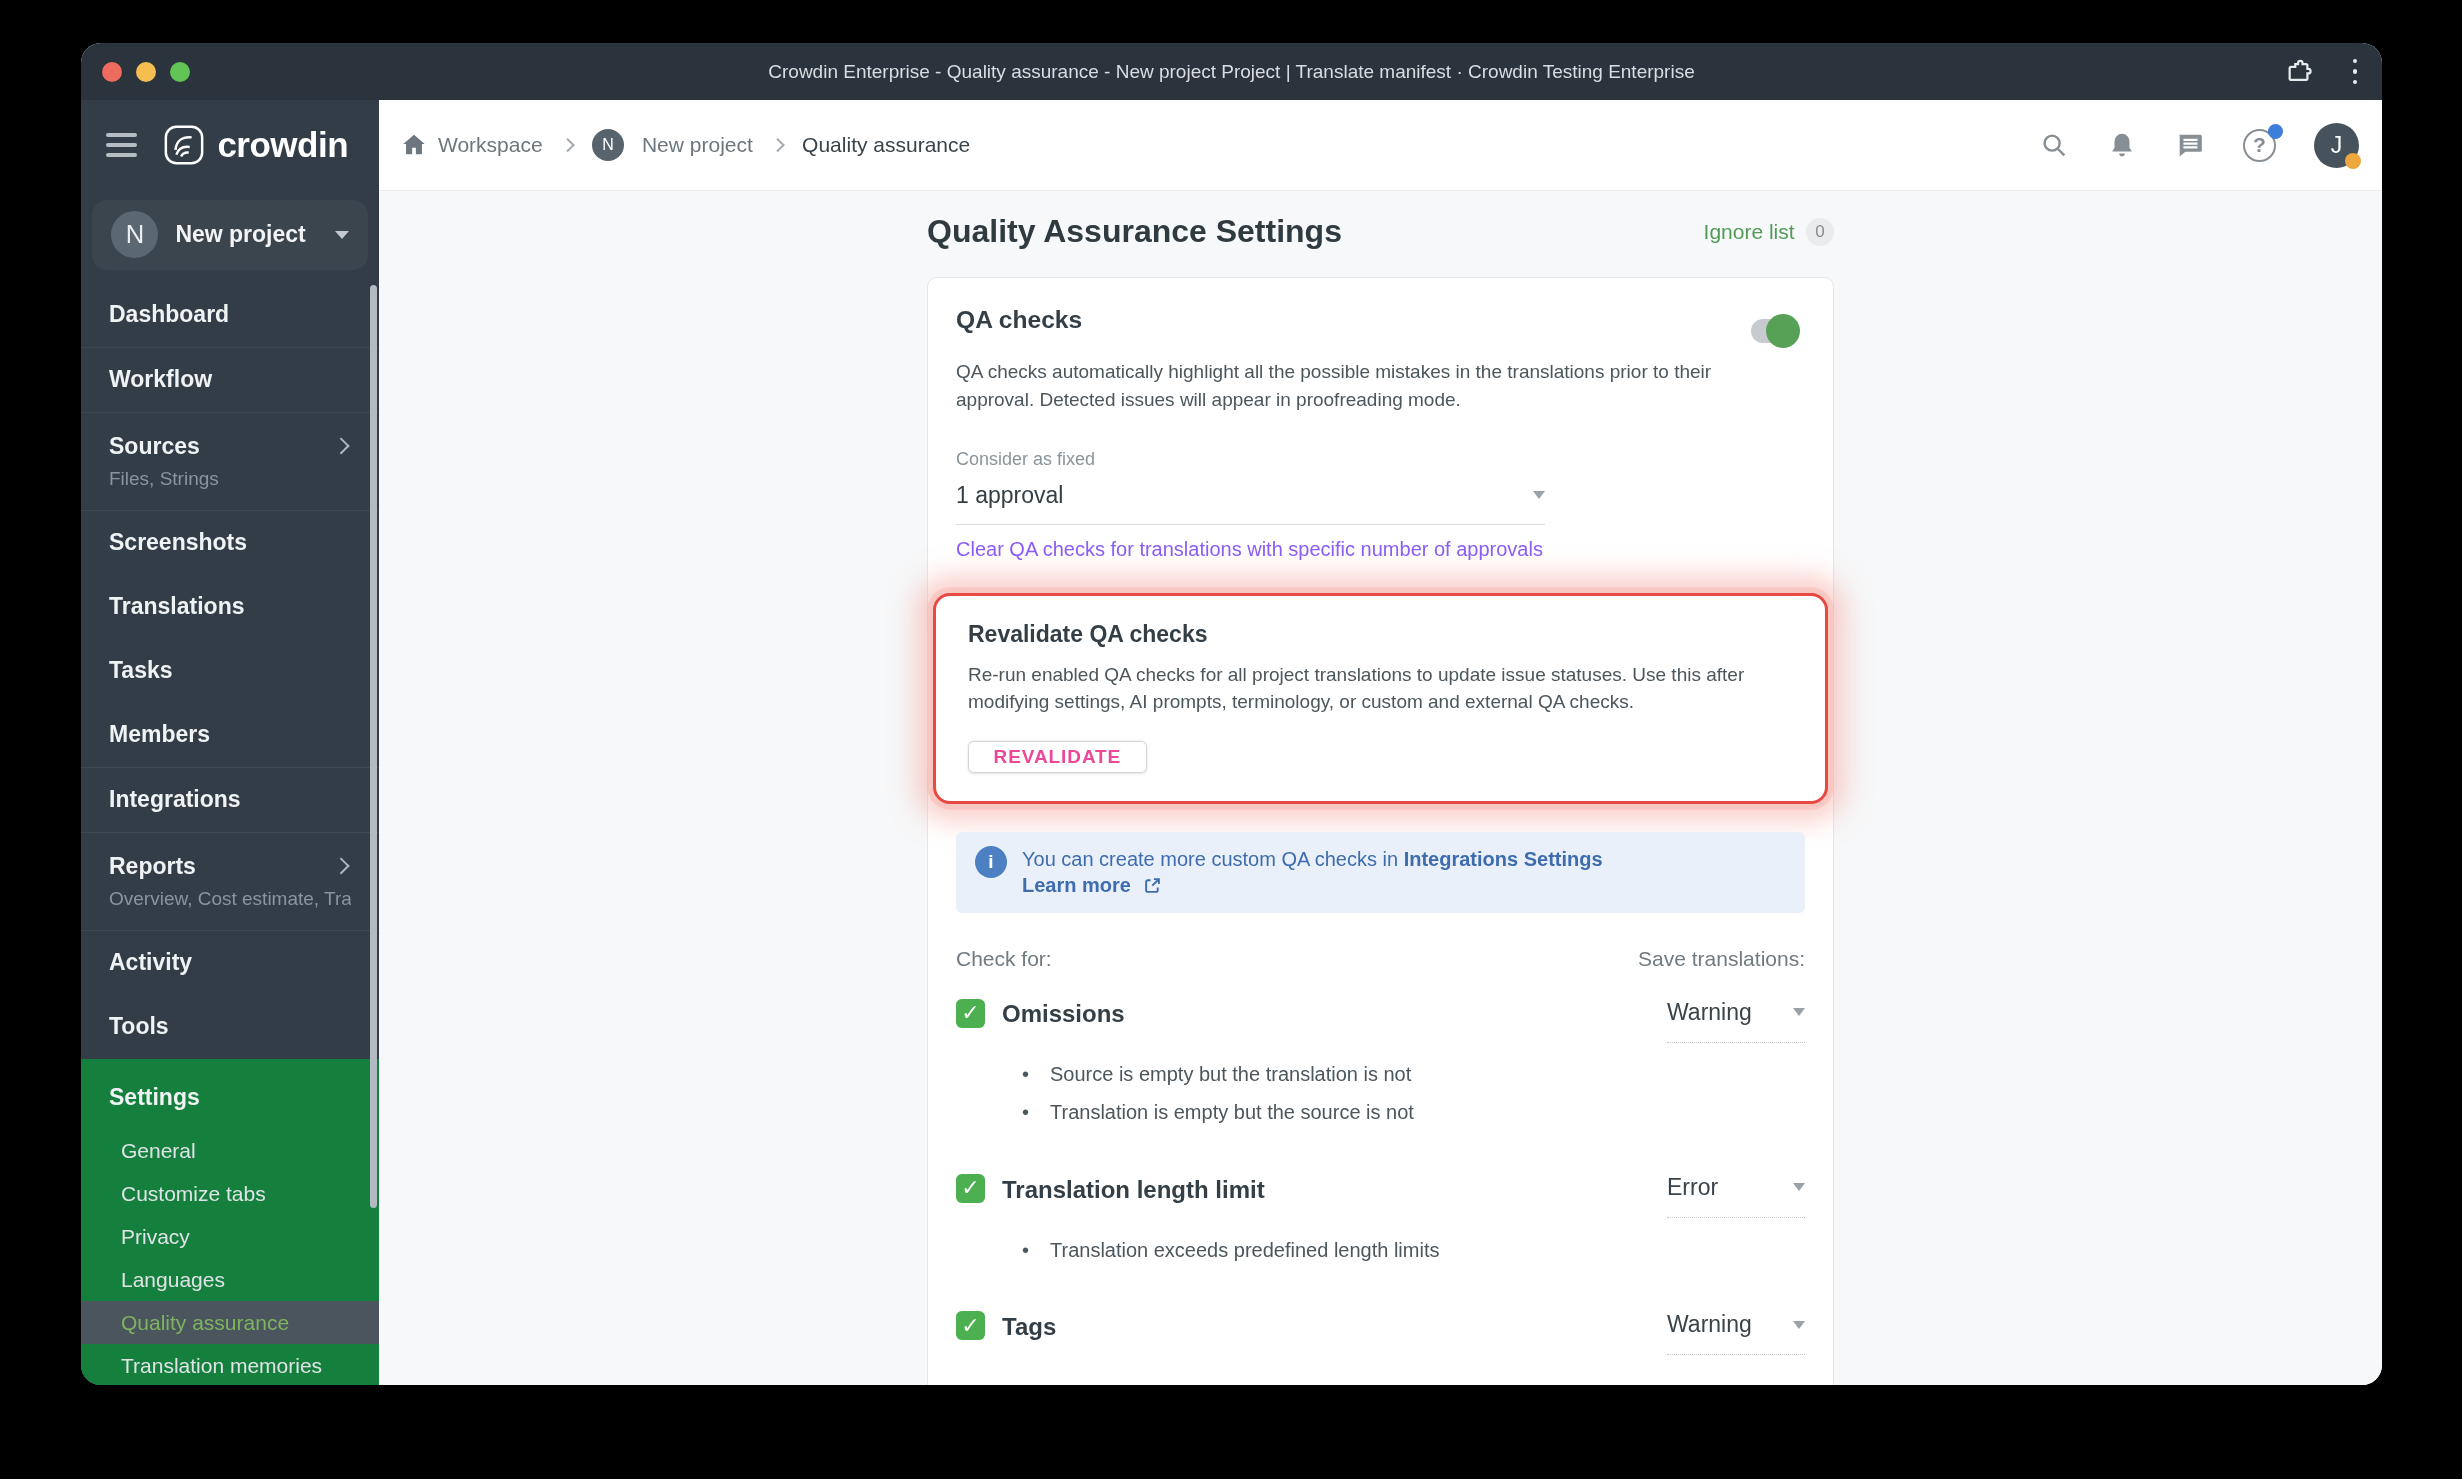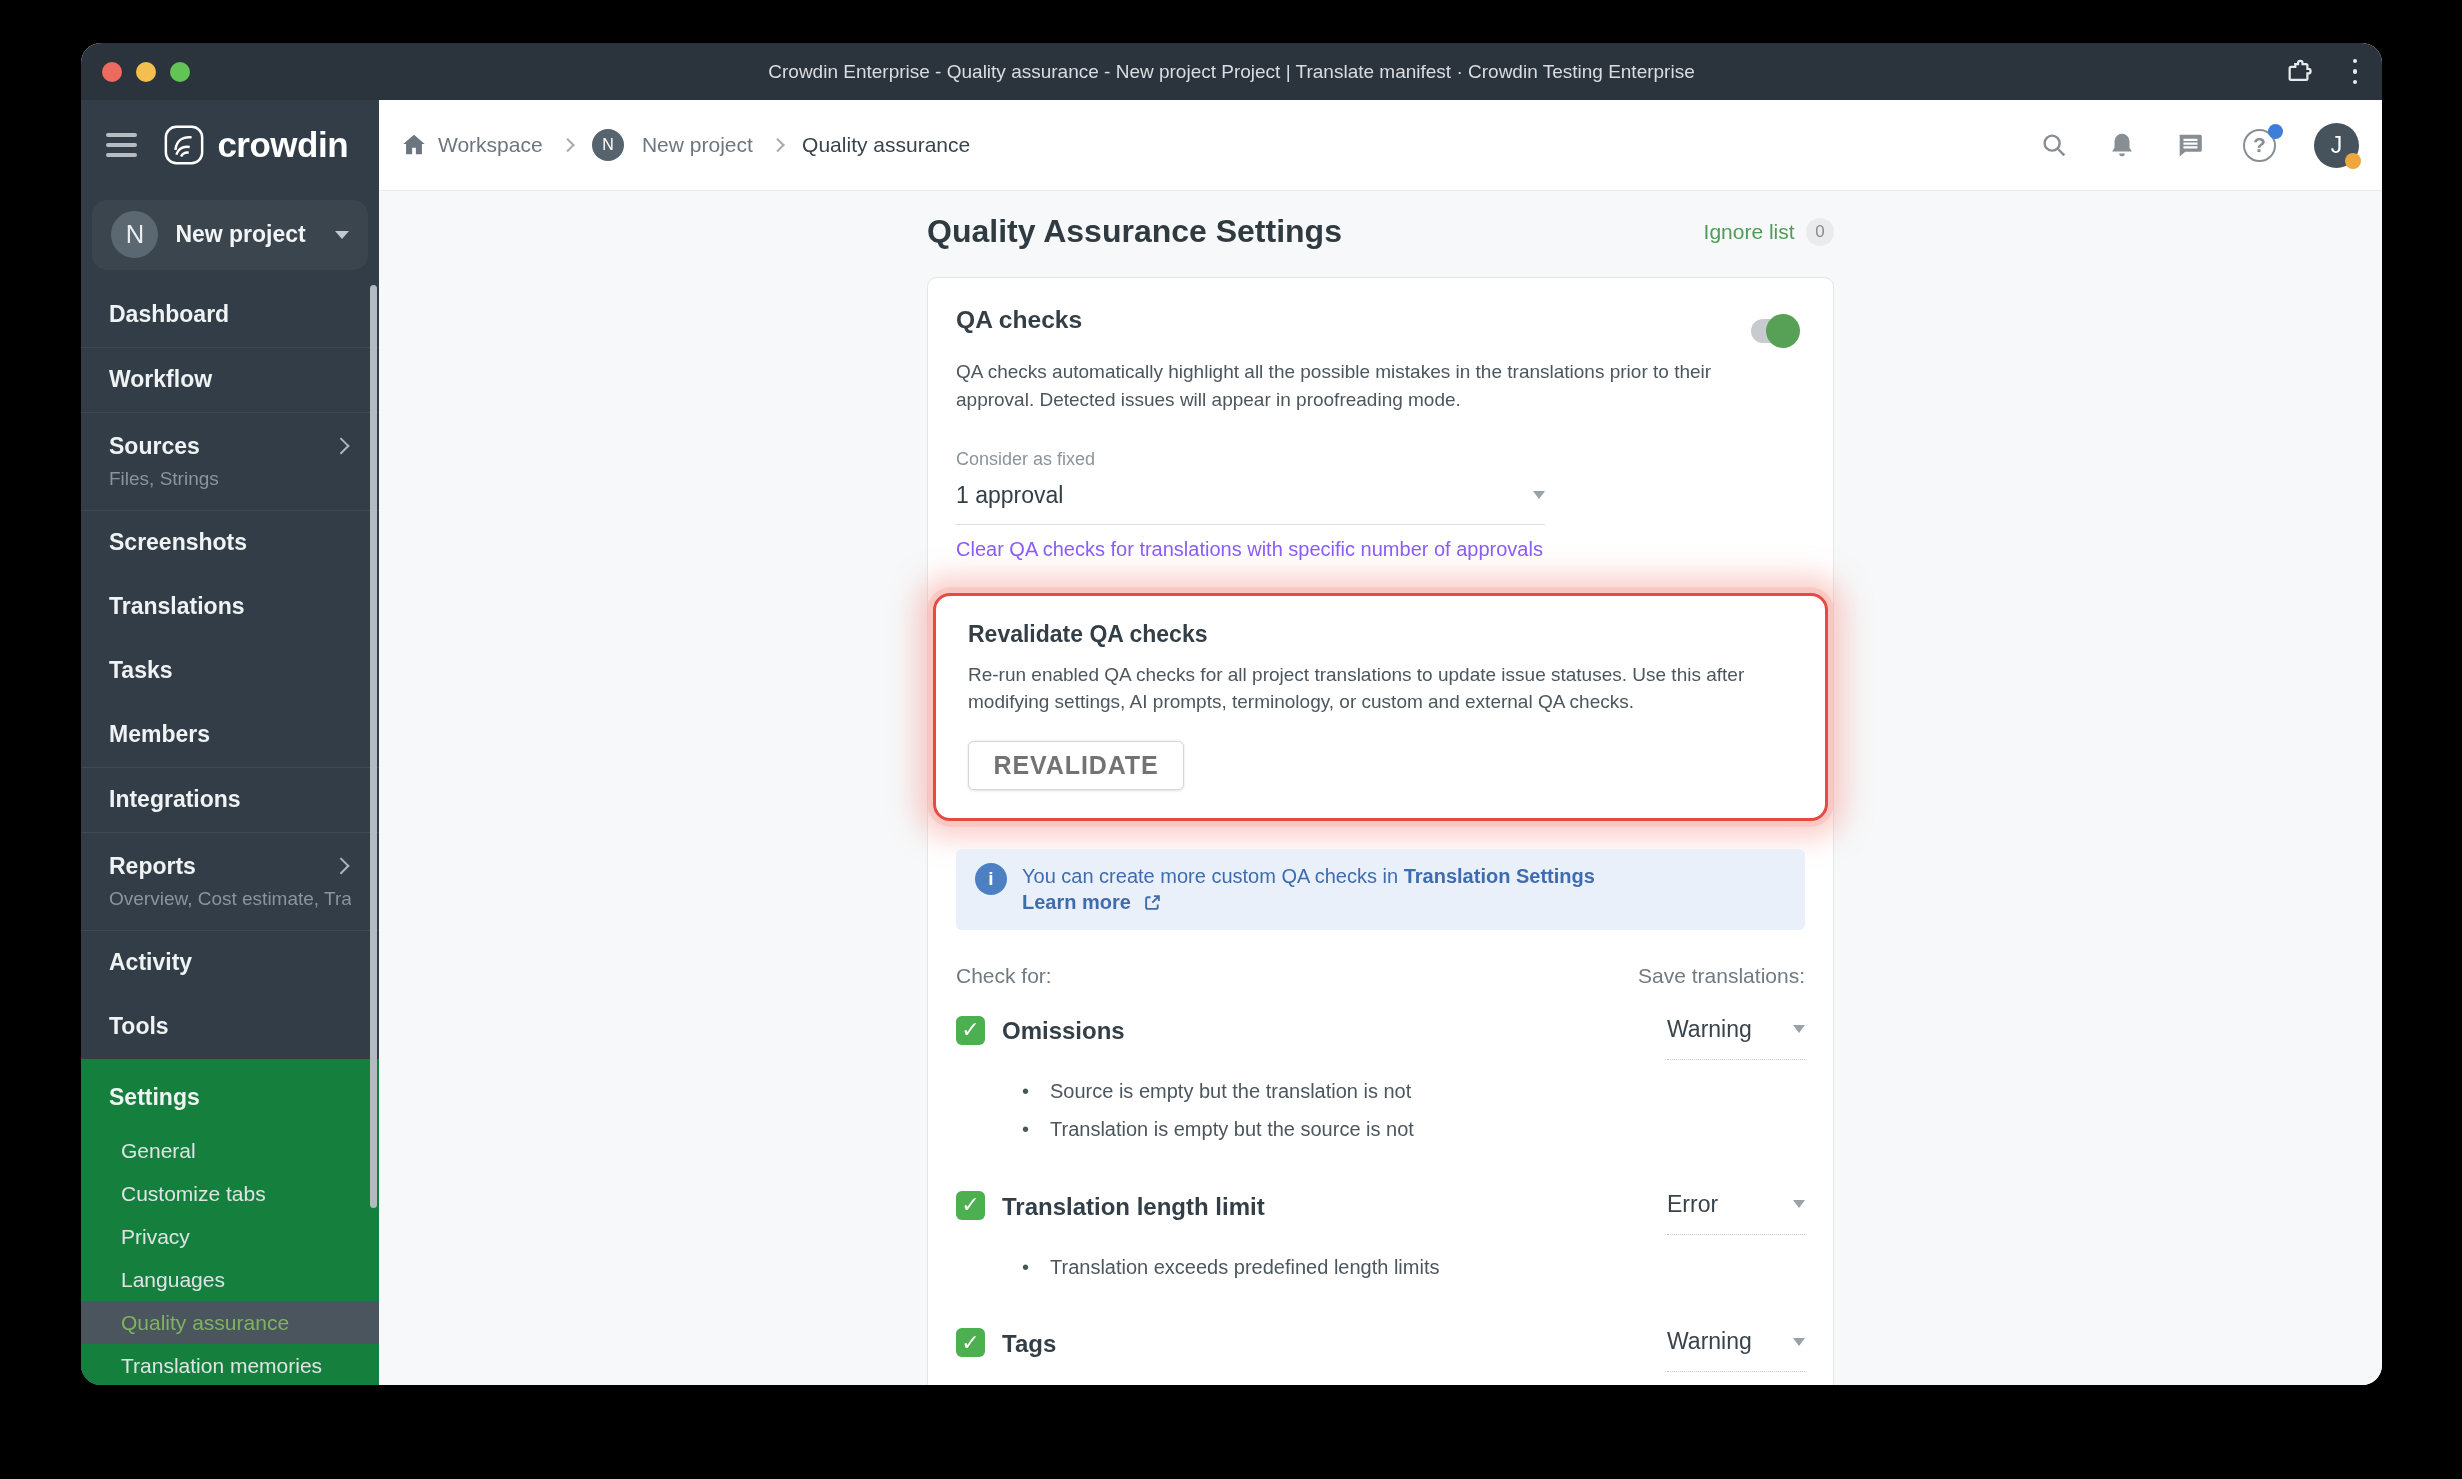--- a/index.html
+++ b/index.html
@@ -82,22 +82,22 @@
   .field-label { margin-top:36px; font-size:18px; color:#8b949b; }
   .select { margin-top:11.4px; width:589px; display:flex; align-items:center; justify-content:space-between;
     border-bottom:0.9px solid #dadddf; padding-bottom:15px; font-size:23px; color:#333e46; cursor:pointer; }
   .sel-caret { width:0; height:0; border-left:6.6px solid transparent; border-right:6.6px solid transparent; border-top:8.5px solid #9aa1a7; }
   .helper { margin-top:13.3px; font-size:20px; color:#8b5cf6; }
 
   .reval { margin:32px -23px 0; border:3.8px solid #e64a42; border-radius:17px; padding:24.6px 32px 28px; background:#fff;
     box-shadow:0 0 0 5.7px rgba(248,187,181,.55), 0 0 26.5px 17px rgba(246,160,152,.5); }
   h3 { font-size:23px; font-weight:700; color:#333e46; }
   .reval p { font-size:19px; line-height:27.5px; color:#4c565d; margin-top:13.3px; white-space:pre-line; }
-  .reval button { margin-top:24.6px; background:#fff; border:0.9px solid #d2d6d9; border-radius:5.7px; height:49px; padding:0 24.6px;
-    font-family:inherit; font-size:25px; font-weight:600; letter-spacing:0.9px; color:#737373; box-shadow:0 0.9px 2.8px rgba(0,0,0,.12); cursor:pointer; }
+  .reval button { margin-top:24.6px; background:#fff; border:0.9px solid #d2d6d9; border-radius:5.7px; height:32px; padding:0 24.6px;
+    font-family:inherit; font-size:19px; font-weight:600; letter-spacing:0.9px; color:#ec4899; box-shadow:0 0.9px 2.8px rgba(0,0,0,.12); cursor:pointer; }
 
   .note { margin-top:28px; background:#e9f0fa; border-radius:5.7px; padding:14px 19px; display:flex; gap:15px; align-items:flex-start; }
   .info-i { flex:0 0 32px; width:32px; height:32px; border-radius:50%; background:#4c80c3; color:#fff; font-size:19px; font-weight:700; }
   .note-text { font-size:20px; line-height:26.5px; color:#3e6cae; }
   .note-text b { font-weight:700; }
   .learn { display:inline-flex; align-items:center; gap:12px; font-weight:700; cursor:pointer; }
 
   .checks-head { margin-top:34px; display:flex; justify-content:space-between; font-size:21px; color:#707a80; }
   .check-row { margin-top:42px; }
   .check-row:first-child { margin-top:28px; }
@@ -336,21 +336,21 @@
             <h3>Revalidate QA checks</h3>
             <p>Re-run enabled QA checks for all project translations to update issue statuses. Use this after
 modifying settings, AI prompts, terminology, or custom and external QA checks.</p>
             <button>REVALIDATE</button>
           </div>
 
           <div class="note">
             <span class="info-i ctr">i</span>
             <div class="note-text">
               <span>You can create more custom QA checks in</span>
-              <b>Translation Settings</b><br>
+              <b>Integrations Settings</b><br>
               <span class="learn">
                 <span>Learn more</span>
                 <svg width="19" height="19" viewBox="0 0 20 20" fill="none" stroke="#3e6cae" stroke-width="2">
                   <path d="M8 4.5H5A1.7 1.7 0 0 0 3.3 6.2V15A1.7 1.7 0 0 0 5 16.7h8.8a1.7 1.7 0 0 0 1.7-1.7v-3"></path>
                   <path d="M11.5 3.3h5.2v5.2M16.3 3.7 9.8 10.2"></path>
                 </svg>
               </span>
             </div>
           </div>
 

